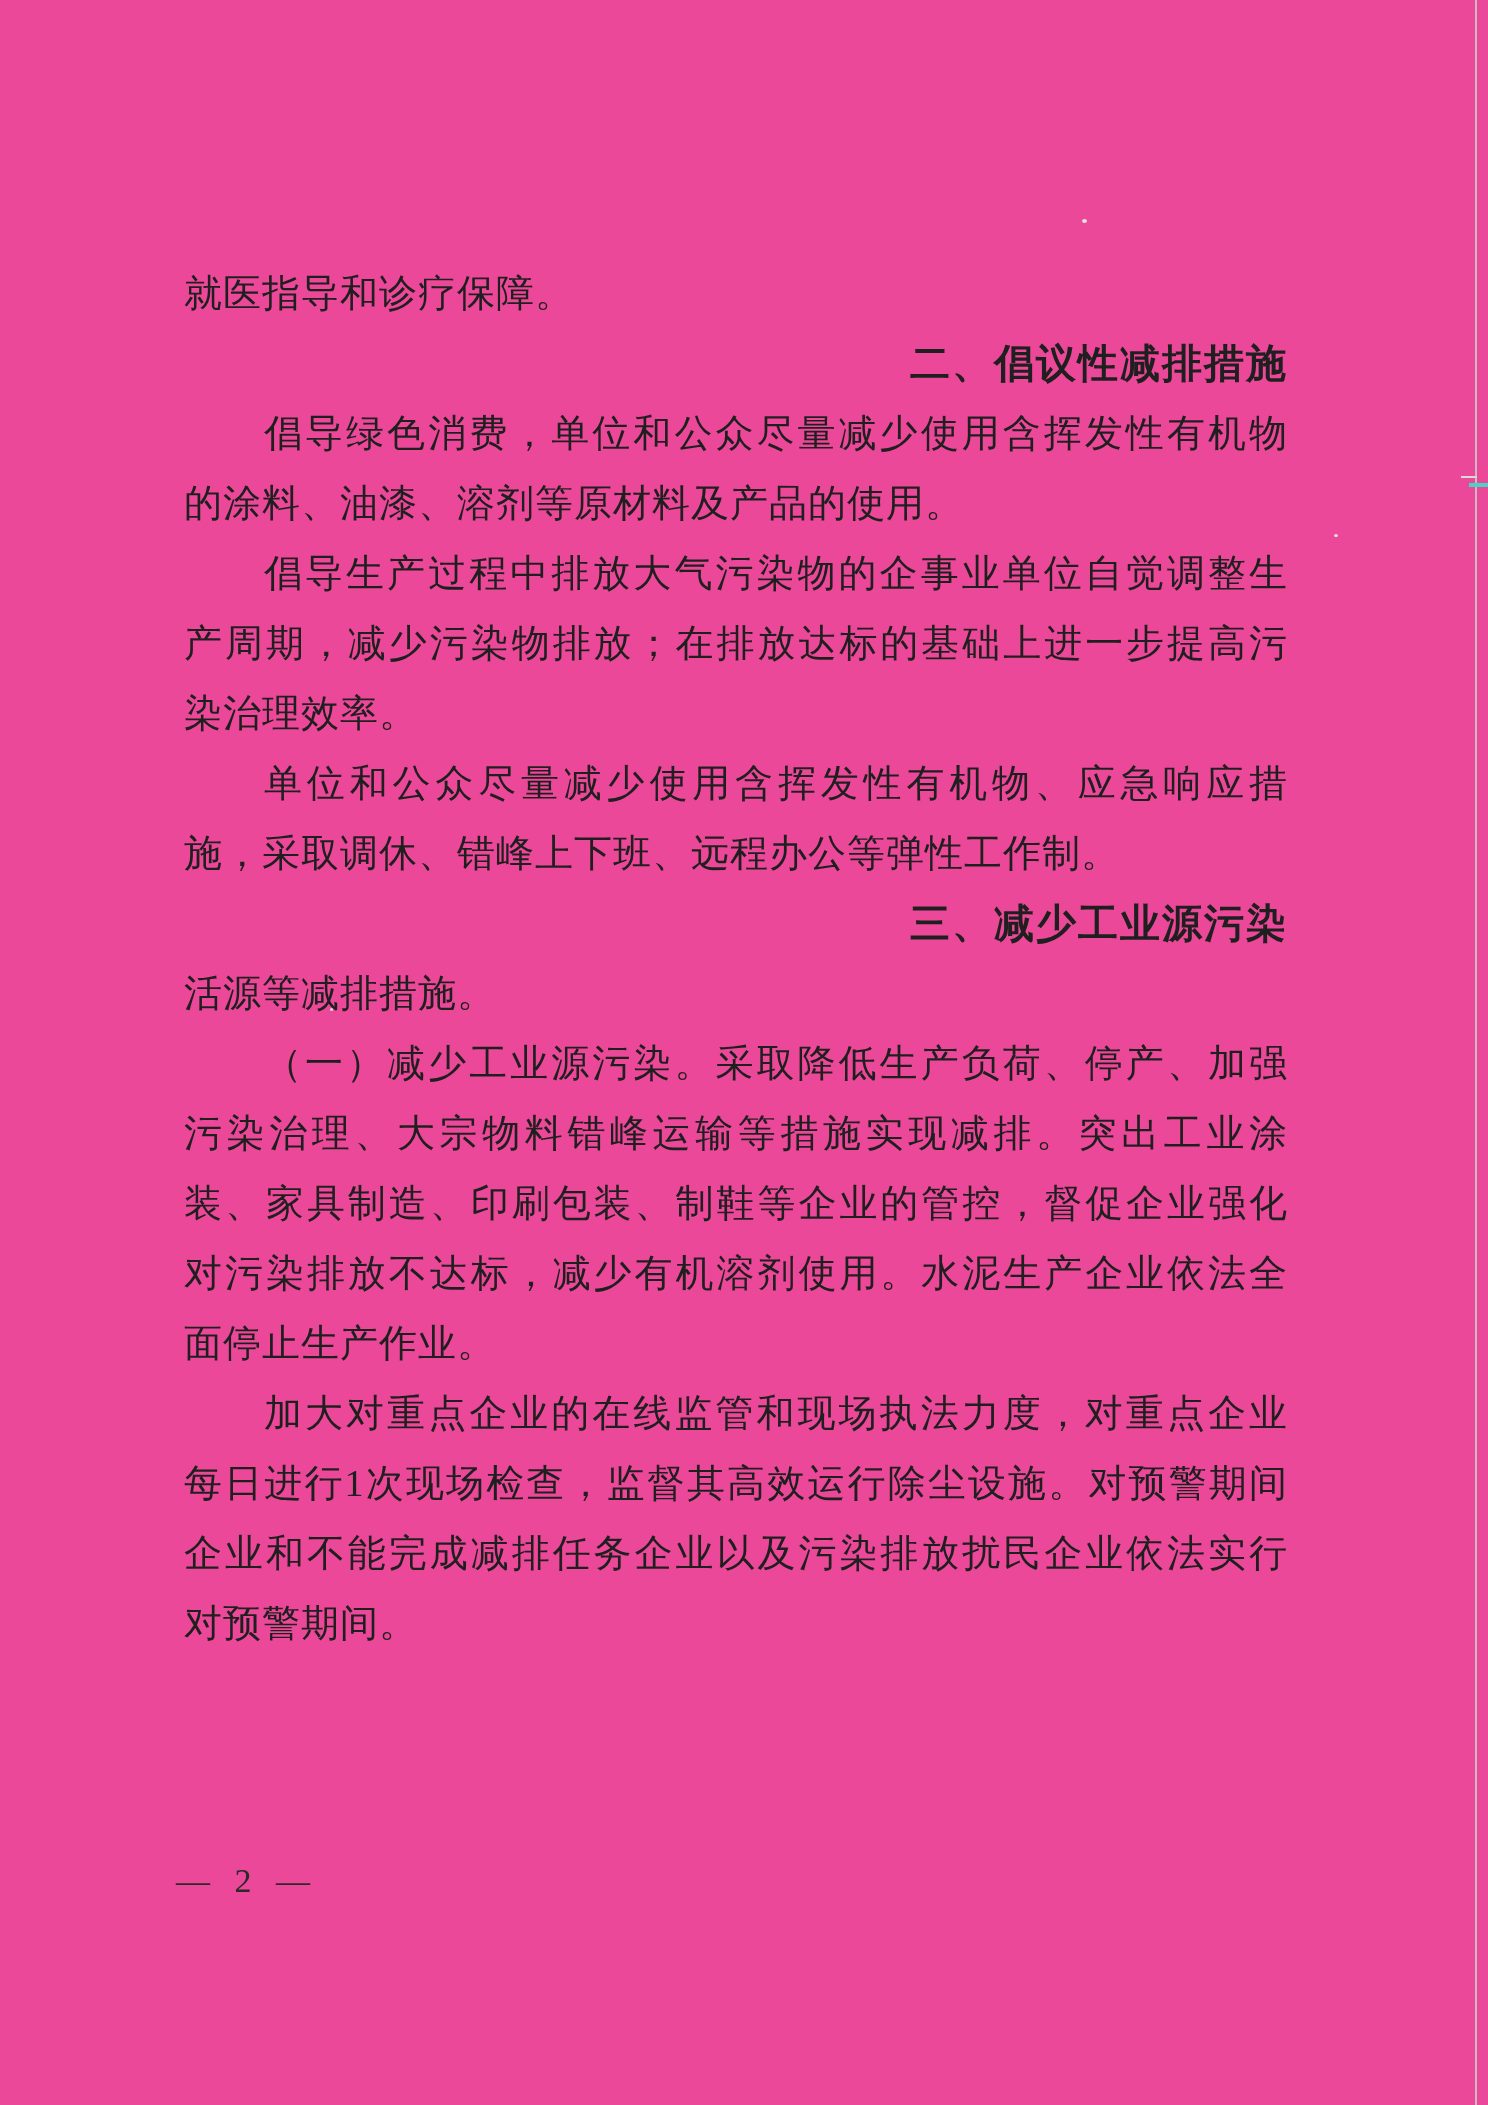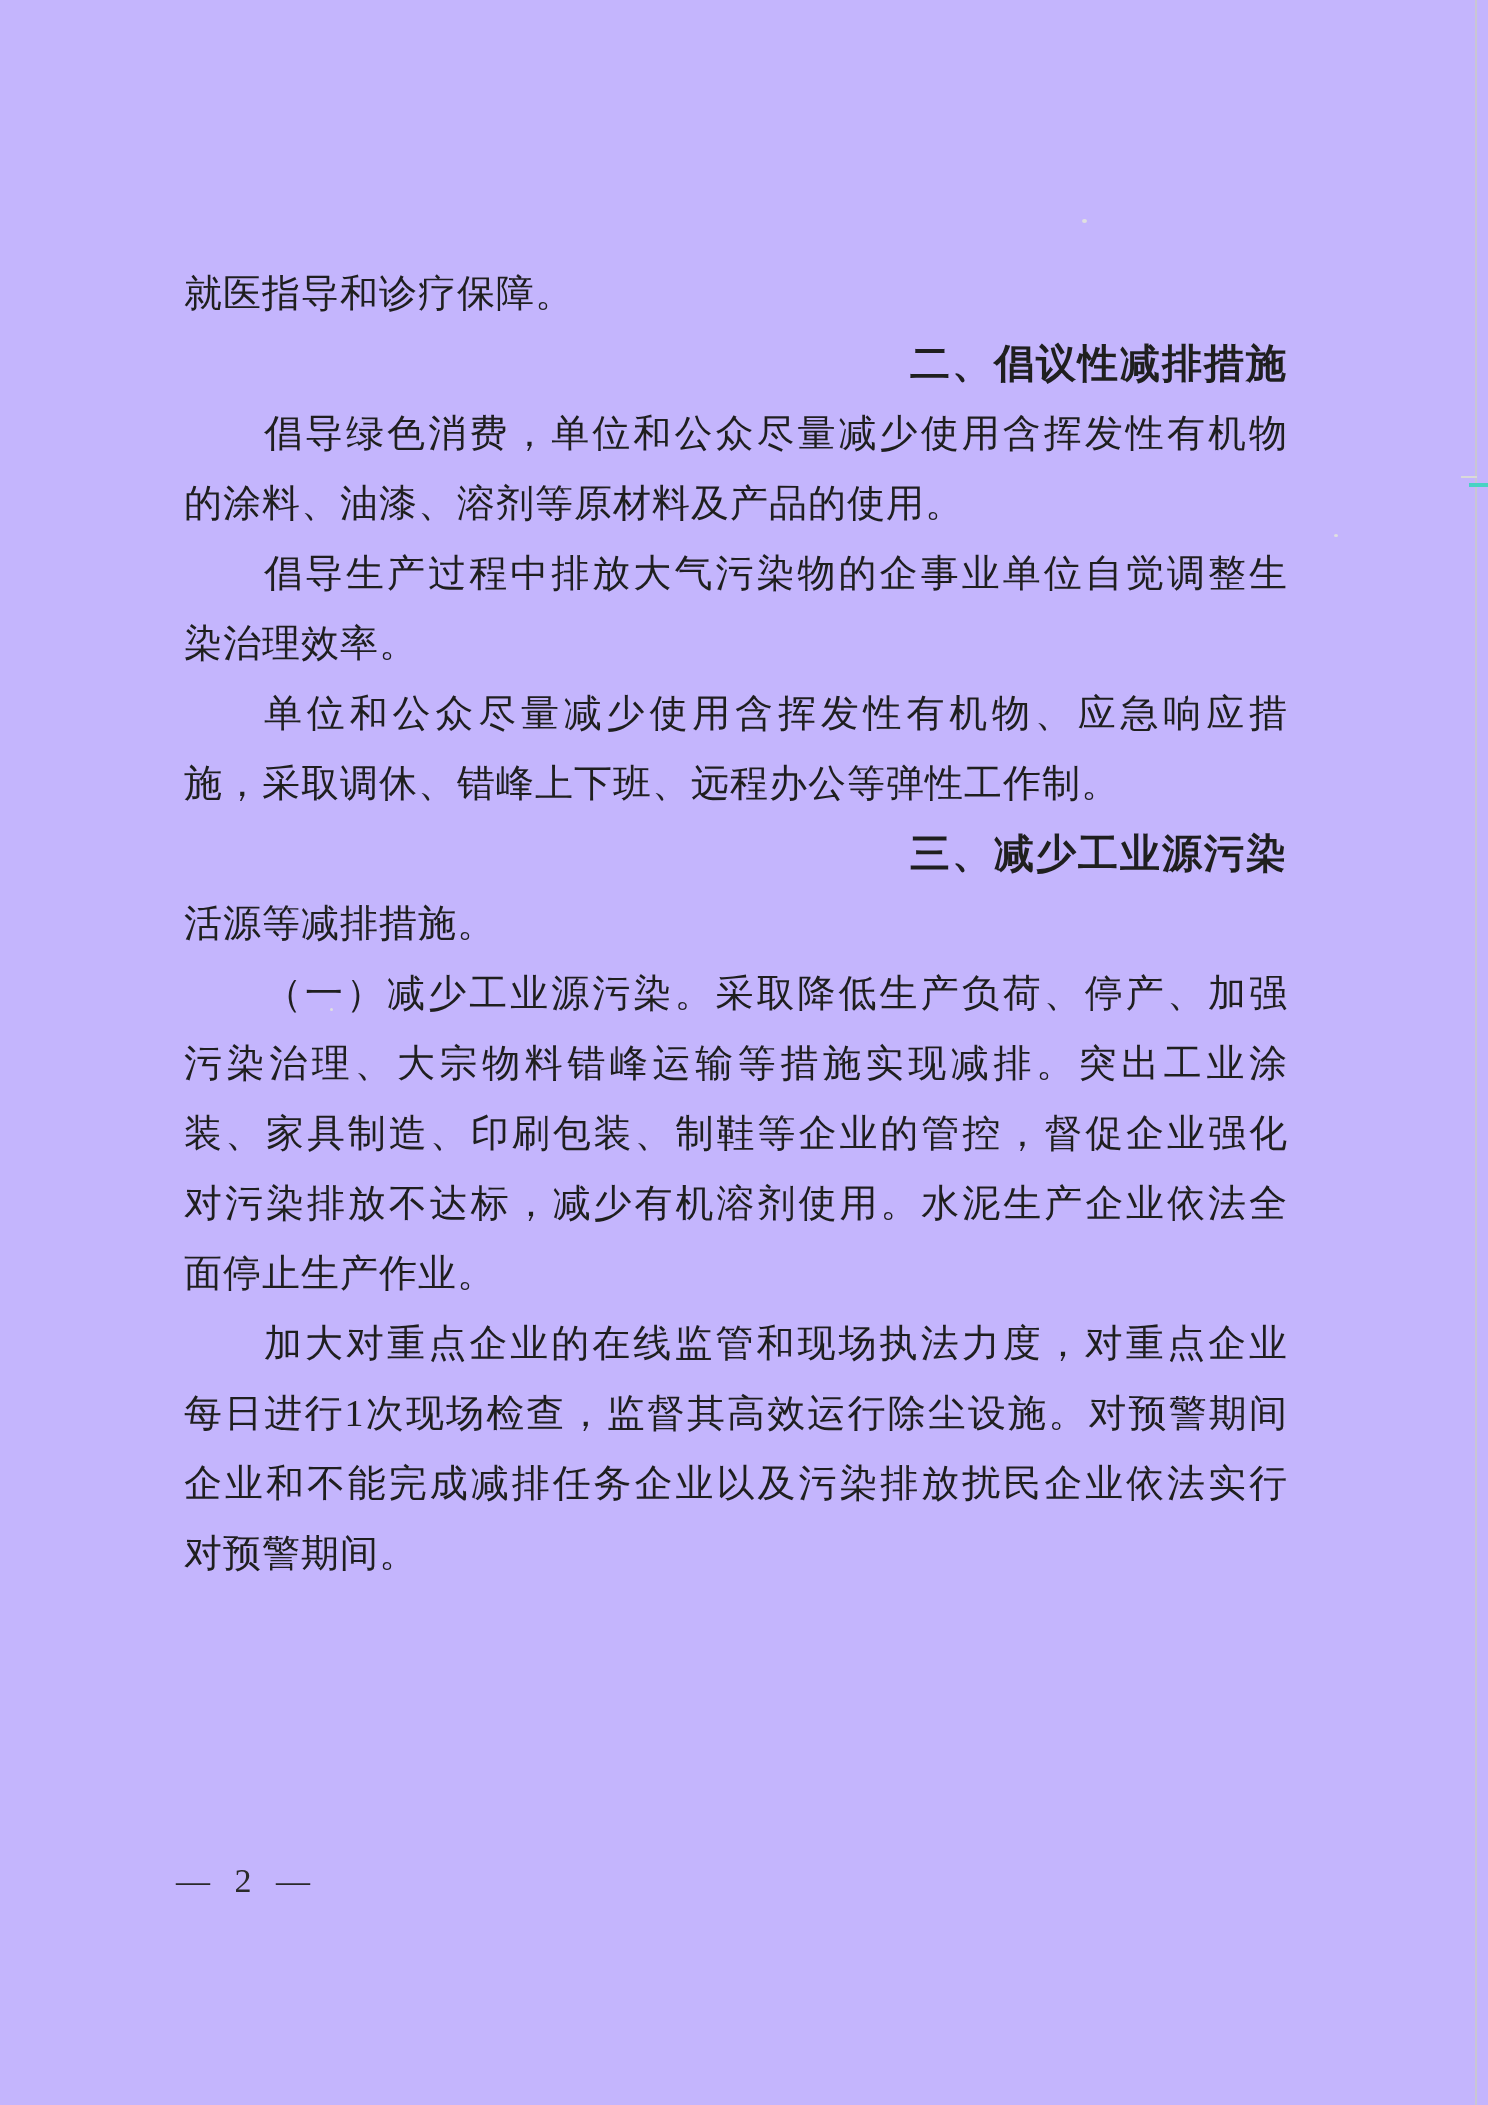--- a/index.html
+++ b/index.html
@@ -4,21 +4,21 @@
 <style>
   html, body {
     margin: 0;
     padding: 0;
     background: #ffffff;
   }
   .page {
     position: relative;
     width: 1488px;
     height: 2105px;
-    background: #c4b5fd;
+    background: #ec4899;
     overflow: hidden;
     font-family: "Liberation Serif", "DejaVu Serif", serif;
     color: #1f1f1f;
   }
   .content {
     position: absolute;
     left: 184px;
     top: 258px;
     width: 1104px;
   }
@@ -89,20 +89,21 @@
 </head>
 <body>
 
 <div class="page">
   <div class="content" id="content">
       <div class="line">就医指导和诊疗保障。</div>
       <div class="line heading indent">二、倡议性减排措施</div>
       <div class="line indent justify">倡导绿色消费，单位和公众尽量减少使用含挥发性有机物</div>
       <div class="line">的涂料、油漆、溶剂等原材料及产品的使用。</div>
       <div class="line indent justify">倡导生产过程中排放大气污染物的企事业单位自觉调整生</div>
+      <div class="line justify">产周期，减少污染物排放；在排放达标的基础上进一步提高污</div>
       <div class="line">染治理效率。</div>
       <div class="line indent justify">单位和公众尽量减少使用含挥发性有机物、应急响应措</div>
       <div class="line">施，采取调休、错峰上下班、远程办公等弹性工作制。</div>
       <div class="line heading indent">三、减少工业源污染</div>
       <div class="line">活源等减排措施。</div>
       <div class="line indent justify">（一）减少工业源污染。采取降低生产负荷、停产、加强</div>
       <div class="line justify">污染治理、大宗物料错峰运输等措施实现减排。突出工业涂</div>
       <div class="line justify">装、家具制造、印刷包装、制鞋等企业的管控，督促企业强化</div>
       <div class="line justify">对污染排放不达标，减少有机溶剂使用。水泥生产企业依法全</div>
       <div class="line">面停止生产作业。</div>

